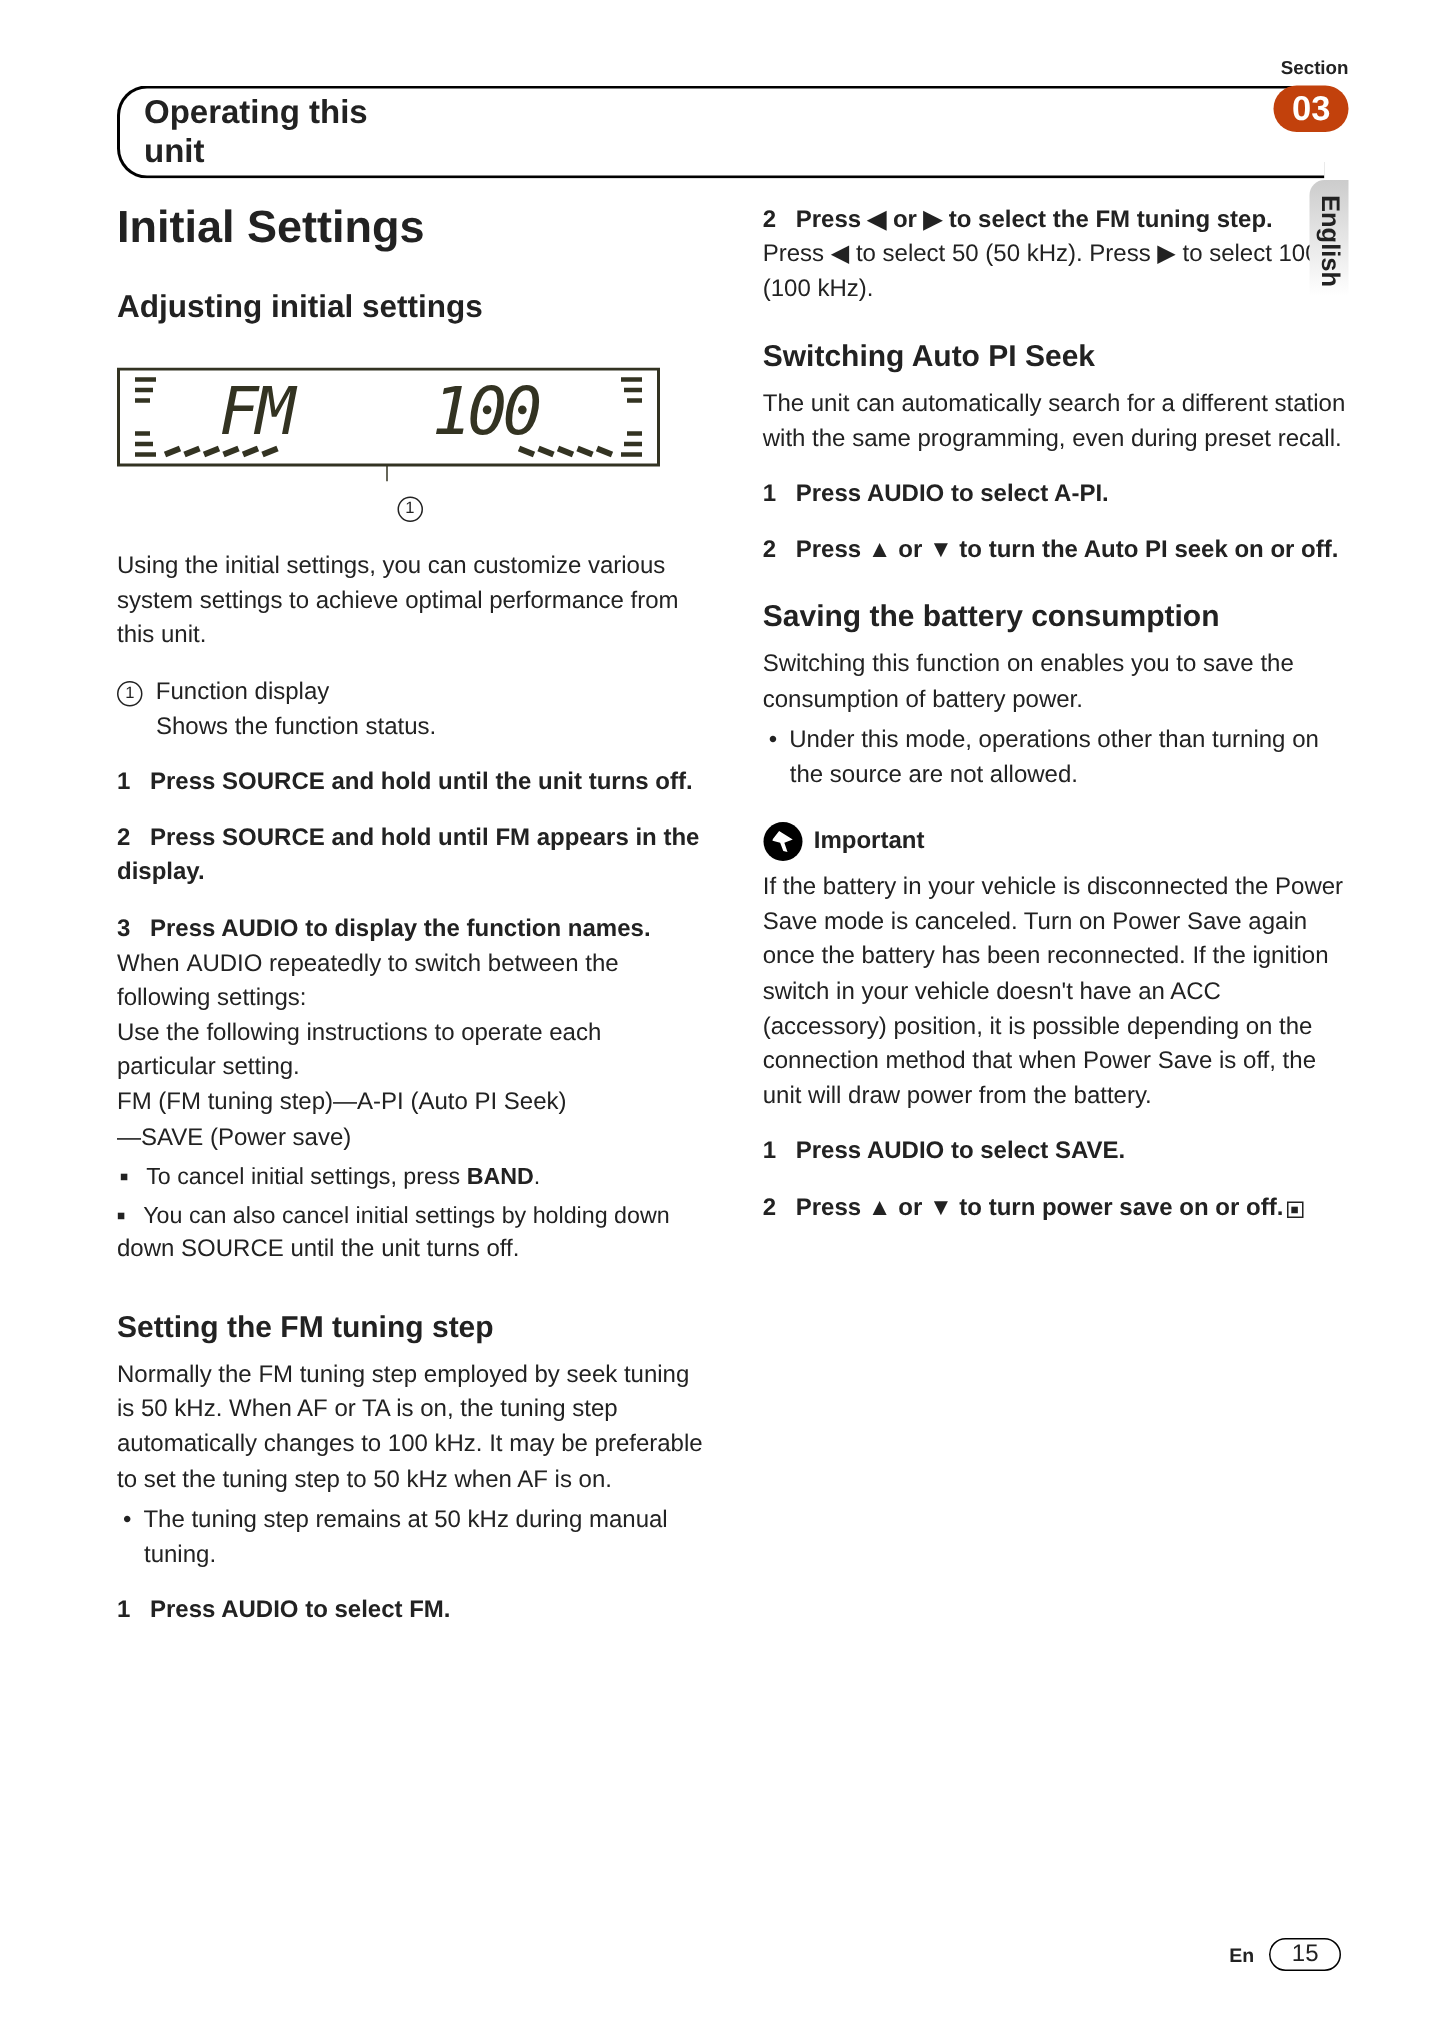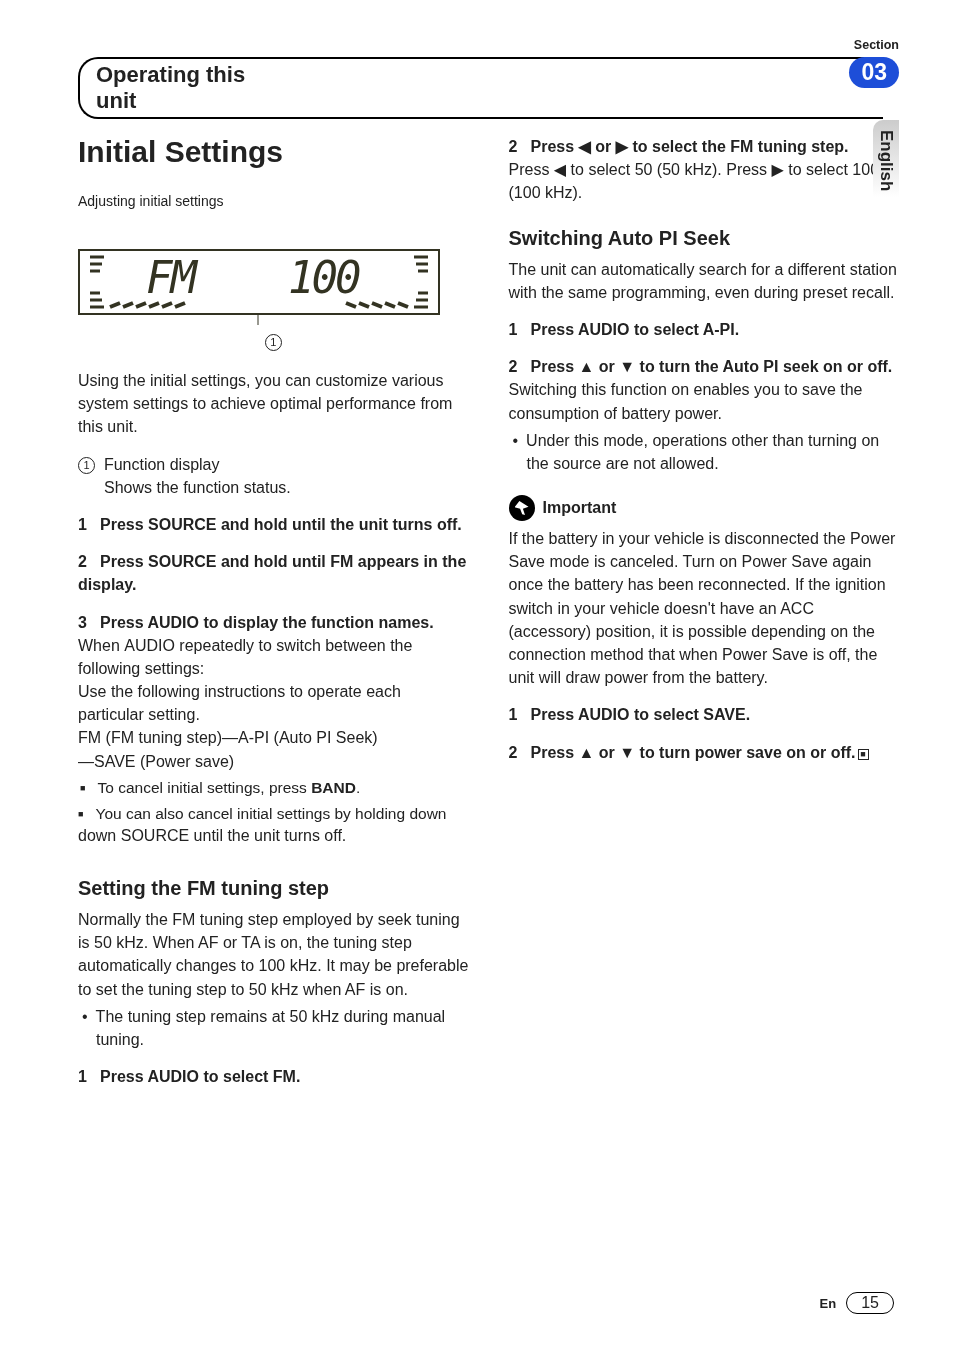--- a/index.html
+++ b/index.html
@@ -36,21 +36,21 @@
     border-right: none;
     padding: 3px 600px 3px 16px;
     font-size: 22px;
     font-weight: 800;
     width: 805px;
   }
   .section-badge {
     position: absolute;
     right: 0;
     top: 0;
-    background: #1d4ed8;
+    background: #c2410c;
     color: #fff;
     font-size: 23px;
     font-weight: 800;
     border-radius: 16px;
     padding: 2px 12px;
   }
   .lang-tab {
     position: absolute;
     right: 55px;
     top: 120px;
@@ -61,21 +61,21 @@
     background: linear-gradient(#ccc, #fff);
     padding: 10px 3px 6px 3px;
   }
   .columns {
     display: flex;
     gap: 40px;
     margin-top: 38px;
   }
   .col { width: 50%; }
   h1.l1 { font-size: 30px; font-weight: 800; margin-bottom: 24px; }
-  h2.l2 { font-size: 14px; font-weight: 400; margin-bottom: 24px; margin-top:4px;}
+  h2.l2 { font-size: 21px; font-weight: 700; margin-bottom: 12px; margin-top:4px;}
   h3.l3 { font-size: 20px; font-weight: 800; margin-top: 22px; margin-bottom: 8px; }
   p.body { font-size: 16px; line-height: 1.45; font-weight: 300; }
   .step { font-size: 16px; font-weight: 700; margin-top: 14px; line-height:1.45;}
   .step .num { display:inline-block; width:22px; }
   .bullet-sq { font-size: 15.5px; line-height: 1.45; margin-top:4px; padding-left:2px;}
   .bullet-sq::before { content:"■"; font-size:9px; vertical-align:2px; margin-right:8px;}
   .bullet-dot { font-size: 16px; line-height:1.45; margin-top:4px; padding-left:18px; text-indent:-14px;}
   .bullet-dot::before { content:"•"; margin-right:8px;}
   .ref { display:inline-block; border:1.2px solid #222; border-radius:50%; width:17px; height:17px; font-size:11px; text-align:center; line-height:15px; vertical-align:1px;}
   .important-row { display:flex; align-items:center; gap:8px; margin-top:20px; margin-bottom:6px;}
@@ -181,20 +181,21 @@
       <p class="step" style="margin-top:0;"><span class="num">2</span><span>Press ◀ or ▶ to select the FM tuning step.</span></p>
       <p class="body">
         <span>Press ◀ to select </span><b>50</b><span> (50 kHz). Press ▶ to select </span><b>100</b><span> (100 kHz).</span>
       </p>
 
       <h3 class="l3">Switching Auto PI Seek</h3>
       <p class="body">The unit can automatically search for a different station with the same programming, even during preset recall.</p>
       <p class="step"><span class="num">1</span><span>Press AUDIO to select A-PI.</span></p>
       <p class="step"><span class="num">2</span><span>Press ▲ or ▼ to turn the Auto PI seek on or off.</span></p>
 
+      <h3 class="l3">Saving the battery consumption</h3>
       <p class="body">Switching this function on enables you to save the consumption of battery power.</p>
       <p class="bullet-dot">Under this mode, operations other than turning on the source are not allowed.</p>
 
       <div class="important-row">
         <div class="important-icon"></div>
         <div class="important-label">Important</div>
       </div>
       <p class="body">If the battery in your vehicle is disconnected the Power Save mode is canceled. Turn on Power Save again once the battery has been reconnected. If the ignition switch in your vehicle doesn't have an ACC (accessory) position, it is possible depending on the connection method that when Power Save is off, the unit will draw power from the battery.</p>
 
       <p class="step"><span class="num">1</span><span>Press AUDIO to select SAVE.</span></p>

